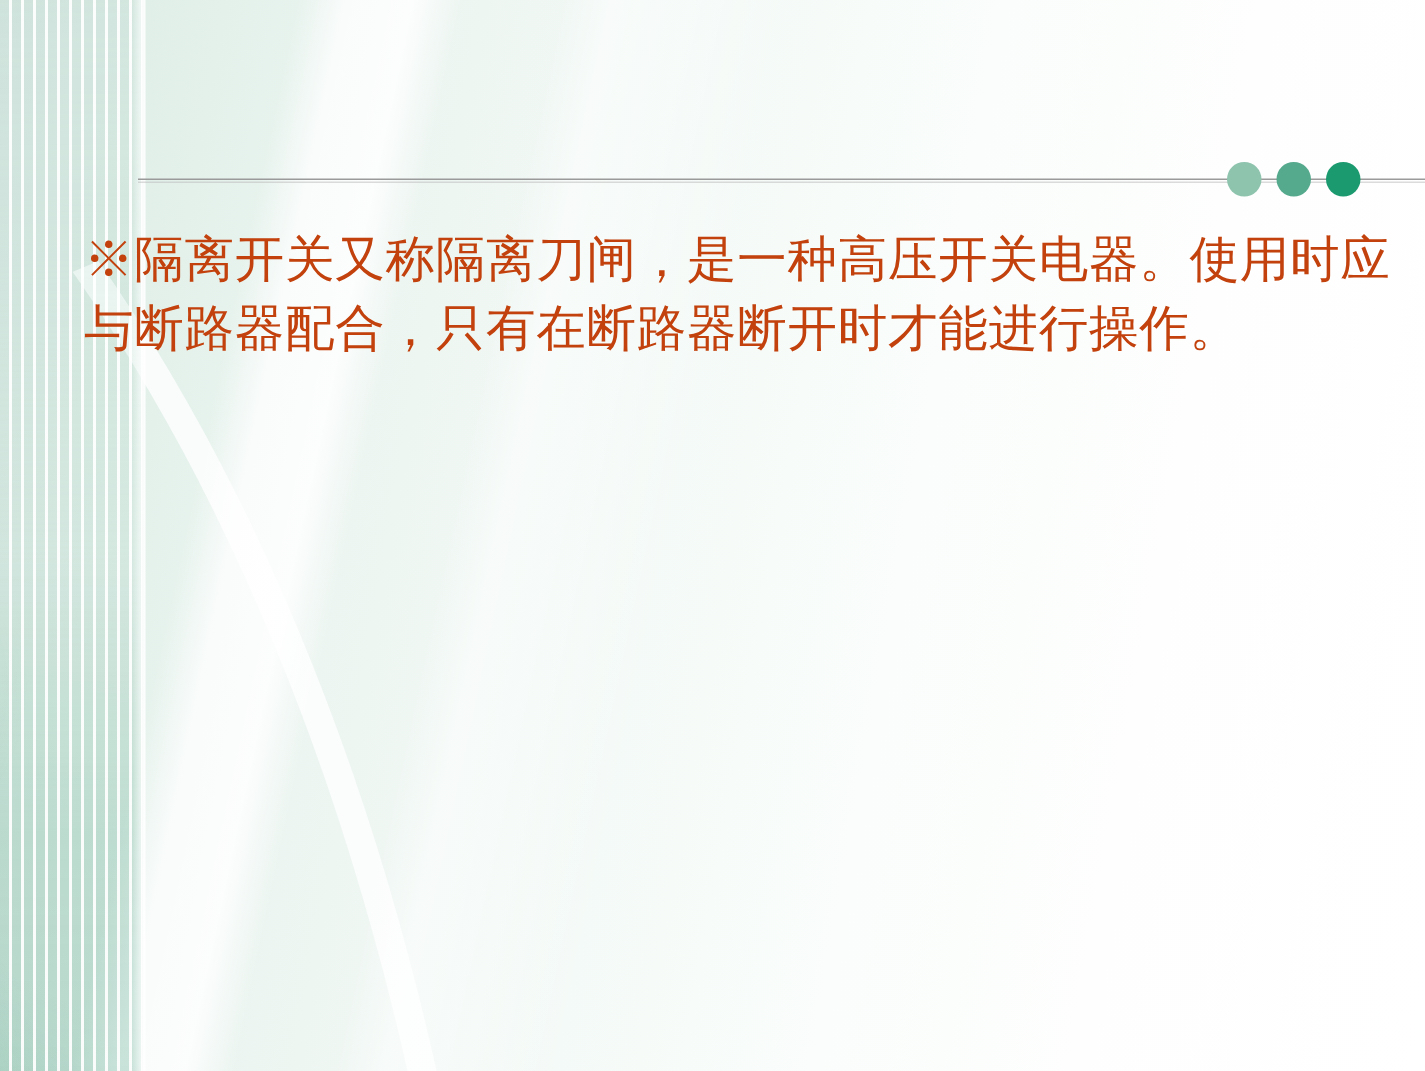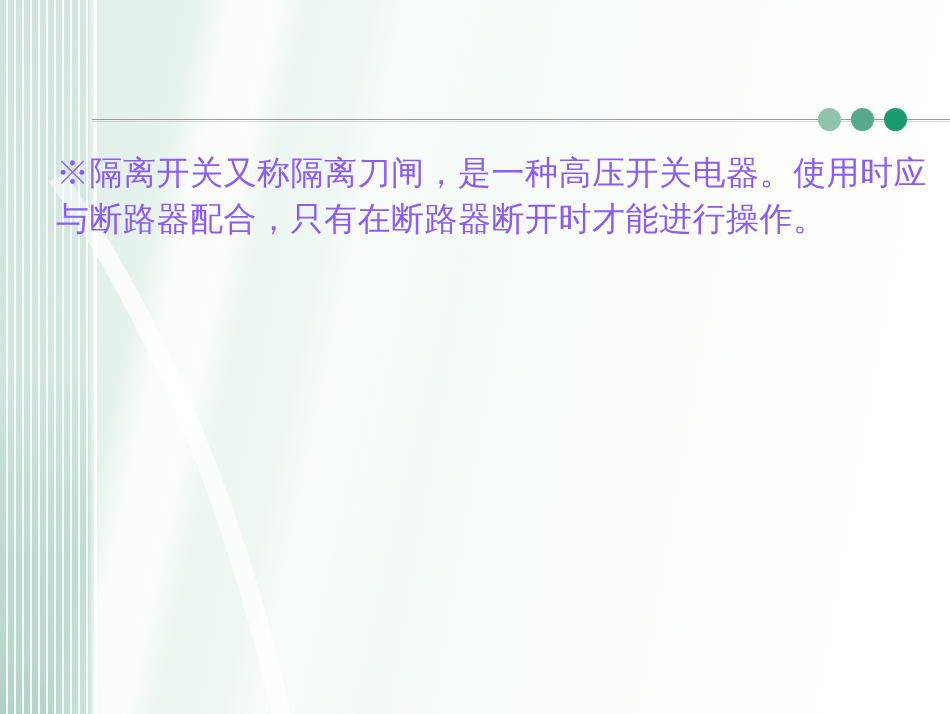--- a/index.html
+++ b/index.html
@@ -164,21 +164,21 @@
   .dot.d1 { background: #8ec3ae; }
   .dot.d2 { background: #55a98d; }
   .dot.d3 { background: #1c9a6f; }
 
   
   .body-text {
     position: absolute;
     left: 56px;
     top: 150px;
     width: 880px;
-    color: #8b5cf6;
+    color: #c2410c;
     font-size: 33px;
     line-height: 46px;
     letter-spacing: 0.5px;
     font-family: "DejaVu Serif", "Liberation Serif", serif;
     white-space: pre-wrap;
     text-indent: 0;
   }
 </style>
 </head>
 <body>

